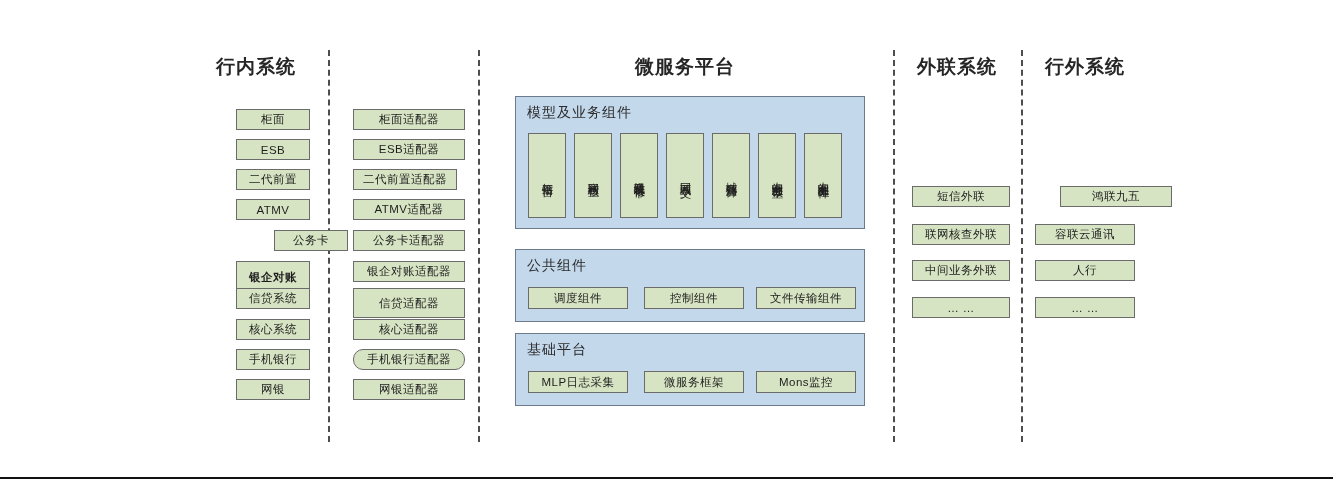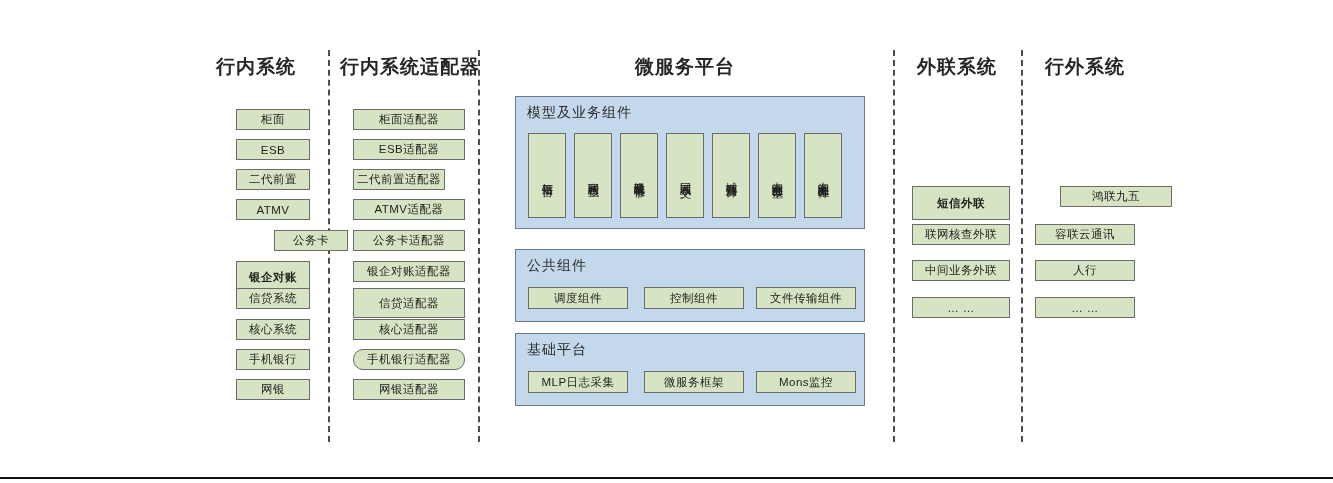--- a/index.html
+++ b/index.html
@@ -91,39 +91,38 @@
 <body>
 
 <div id="canvas">
 
   <div class="vsep" style="left:328px;top:50px;height:392px;"></div>
   <div class="vsep" style="left:478px;top:50px;height:392px;"></div>
   <div class="vsep" style="left:893px;top:50px;height:392px;"></div>
   <div class="vsep" style="left:1021px;top:50px;height:392px;"></div>
 
   <div class="col-title" style="left:196px;top:54px;width:120px;">行内系统</div>
-  <div class="col-title" style="left:340px;top:54px;width:128px;">行内系统适配器</div>
   <div class="col-title" style="left:620px;top:54px;width:130px;">微服务平台</div>
   <div class="col-title" style="left:901px;top:54px;width:112px;">外联系统</div>
   <div class="col-title" style="left:1029px;top:54px;width:112px;">行外系统</div>
 
   <div class="gbox" style="left:236px;top:109px;width:74px;height:21px;">柜面</div>
   <div class="gbox" style="left:236px;top:139px;width:74px;height:21px;">ESB</div>
   <div class="gbox" style="left:236px;top:169px;width:74px;height:21px;">二代前置</div>
   <div class="gbox" style="left:236px;top:199px;width:74px;height:21px;">ATMV</div>
   <div class="gbox" style="left:236px;top:230px;width:74px;height:21px;margin-left:38px;">公务卡</div>
   <div class="gbox" style="left:236px;top:261px;width:74px;height:33px;font-weight:bold;">银企对账</div>
   <div class="gbox" style="left:236px;top:288px;width:74px;height:21px;">信贷系统</div>
   <div class="gbox" style="left:236px;top:319px;width:74px;height:21px;">核心系统</div>
   <div class="gbox" style="left:236px;top:349px;width:74px;height:21px;">手机银行</div>
   <div class="gbox" style="left:236px;top:379px;width:74px;height:21px;">网银</div>
 
   <div class="gbox" style="left:353px;top:109px;width:112px;height:21px;">柜面适配器</div>
   <div class="gbox" style="left:353px;top:139px;width:112px;height:21px;">ESB适配器</div>
-  <div class="gbox" style="left:353px;top:169px;width:92px;height:21px;">二代前置适配器</div>
+  <div class="gbox" style="left:353px;top:169px;width:104px;height:21px;">二代前置适配器</div>
   <div class="gbox" style="left:353px;top:199px;width:112px;height:21px;">ATMV适配器</div>
   <div class="gbox" style="left:353px;top:230px;width:112px;height:21px;">公务卡适配器</div>
   <div class="gbox" style="left:353px;top:261px;width:112px;height:21px;">银企对账适配器</div>
   <div class="gbox" style="left:353px;top:288px;width:112px;height:30px;">信贷适配器</div>
   <div class="gbox" style="left:353px;top:319px;width:112px;height:21px;">核心适配器</div>
   <div class="gbox" style="left:353px;top:349px;width:112px;height:21px;border-radius:10px;">手机银行适配器</div>
   <div class="gbox" style="left:353px;top:379px;width:112px;height:21px;">网银适配器</div>
 
   <div class="panel" style="left:515px;top:96px;width:350px;height:133px;"></div>
   <div class="panel-title" style="left:527px;top:104px;">模型及业务组件</div>
@@ -157,21 +156,21 @@
   <div class="gbox" style="left:644px;top:287px;width:100px;height:22px;">控制组件</div>
   <div class="gbox" style="left:756px;top:287px;width:100px;height:22px;">文件传输组件</div>
 
   <div class="panel" style="left:515px;top:333px;width:350px;height:73px;"></div>
   <div class="panel-title" style="left:527px;top:341px;">基础平台</div>
 
   <div class="gbox" style="left:528px;top:371px;width:100px;height:22px;">MLP日志采集</div>
   <div class="gbox" style="left:644px;top:371px;width:100px;height:22px;">微服务框架</div>
   <div class="gbox" style="left:756px;top:371px;width:100px;height:22px;">Mons监控</div>
 
-  <div class="gbox" style="left:912px;top:186px;width:98px;height:34px;font-weight:bold;">短信外联</div>
+  <div class="gbox" style="left:912px;top:186px;width:98px;height:21px;">短信外联</div>
   <div class="gbox" style="left:912px;top:224px;width:98px;height:21px;">联网核查外联</div>
   <div class="gbox" style="left:912px;top:260px;width:98px;height:21px;">中间业务外联</div>
   <div class="gbox" style="left:912px;top:297px;width:98px;height:21px;">… …</div>
 
   <div class="gbox" style="left:1035px;top:186px;width:112px;height:21px;margin-left:25px;">鸿联九五</div>
   <div class="gbox" style="left:1035px;top:224px;width:100px;height:21px;">容联云通讯</div>
   <div class="gbox" style="left:1035px;top:260px;width:100px;height:21px;">人行</div>
   <div class="gbox" style="left:1035px;top:297px;width:100px;height:21px;">… …</div>
 
   <div class="bottom-rule" style="top:477px;"></div>

